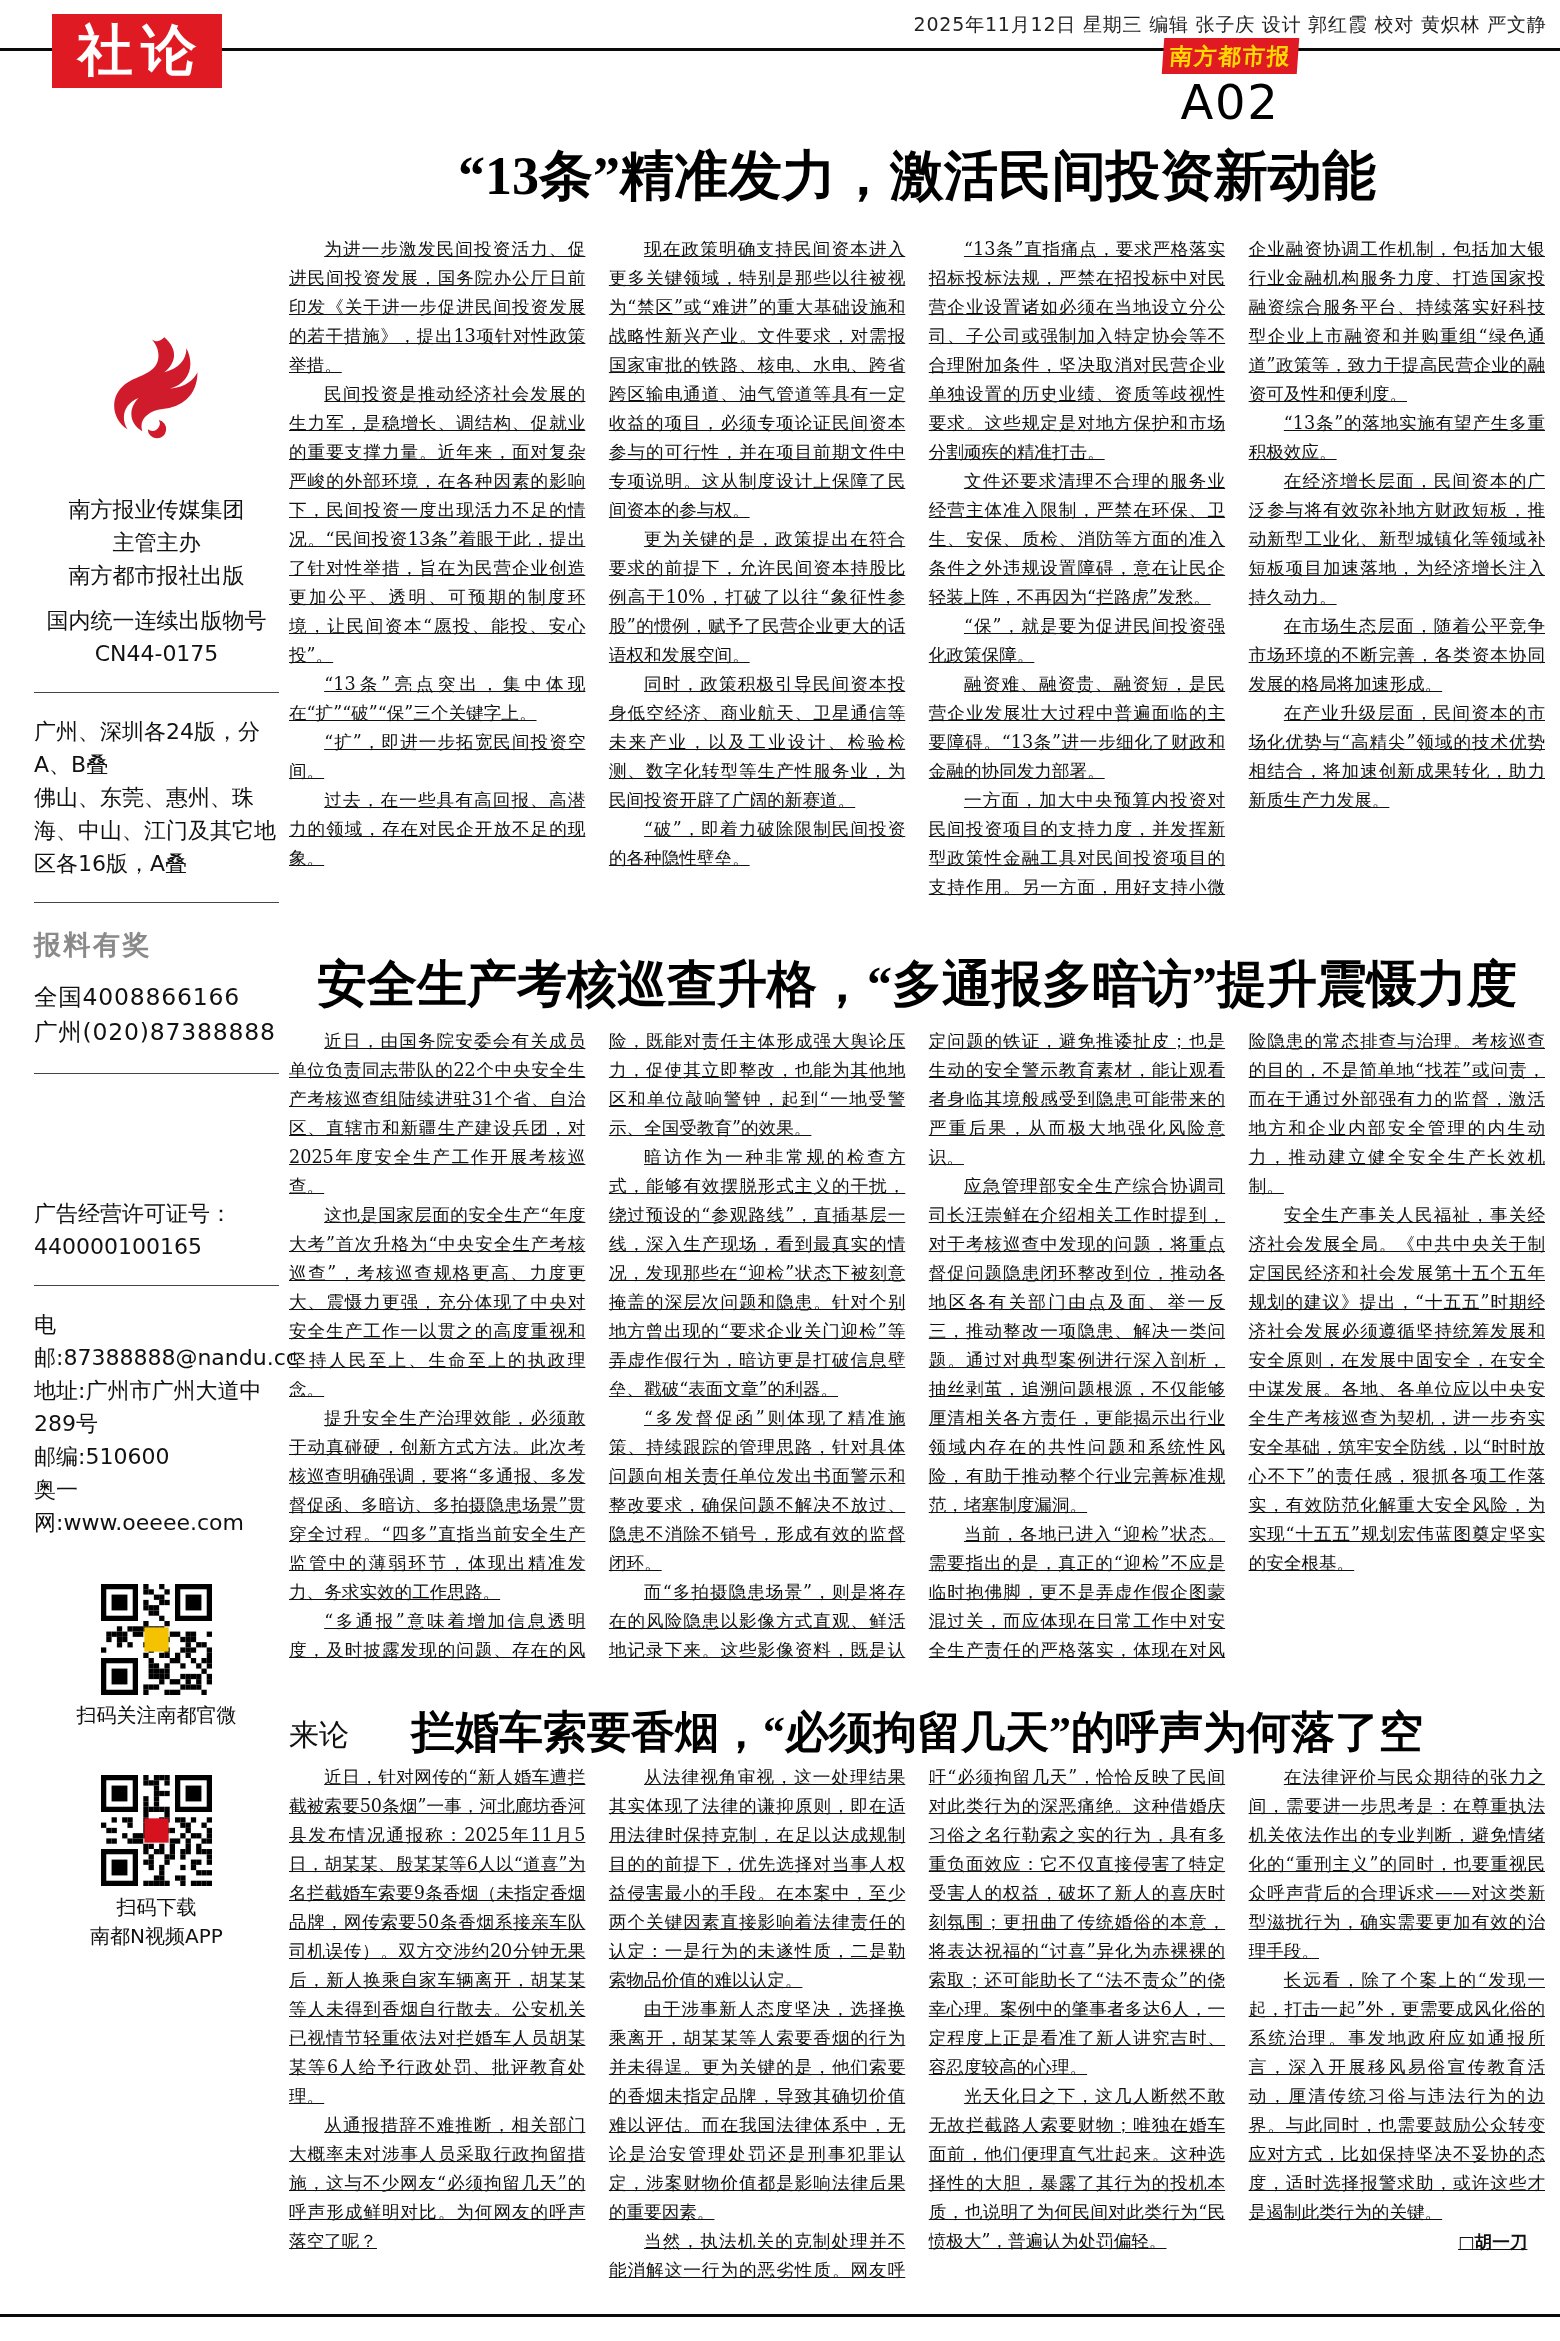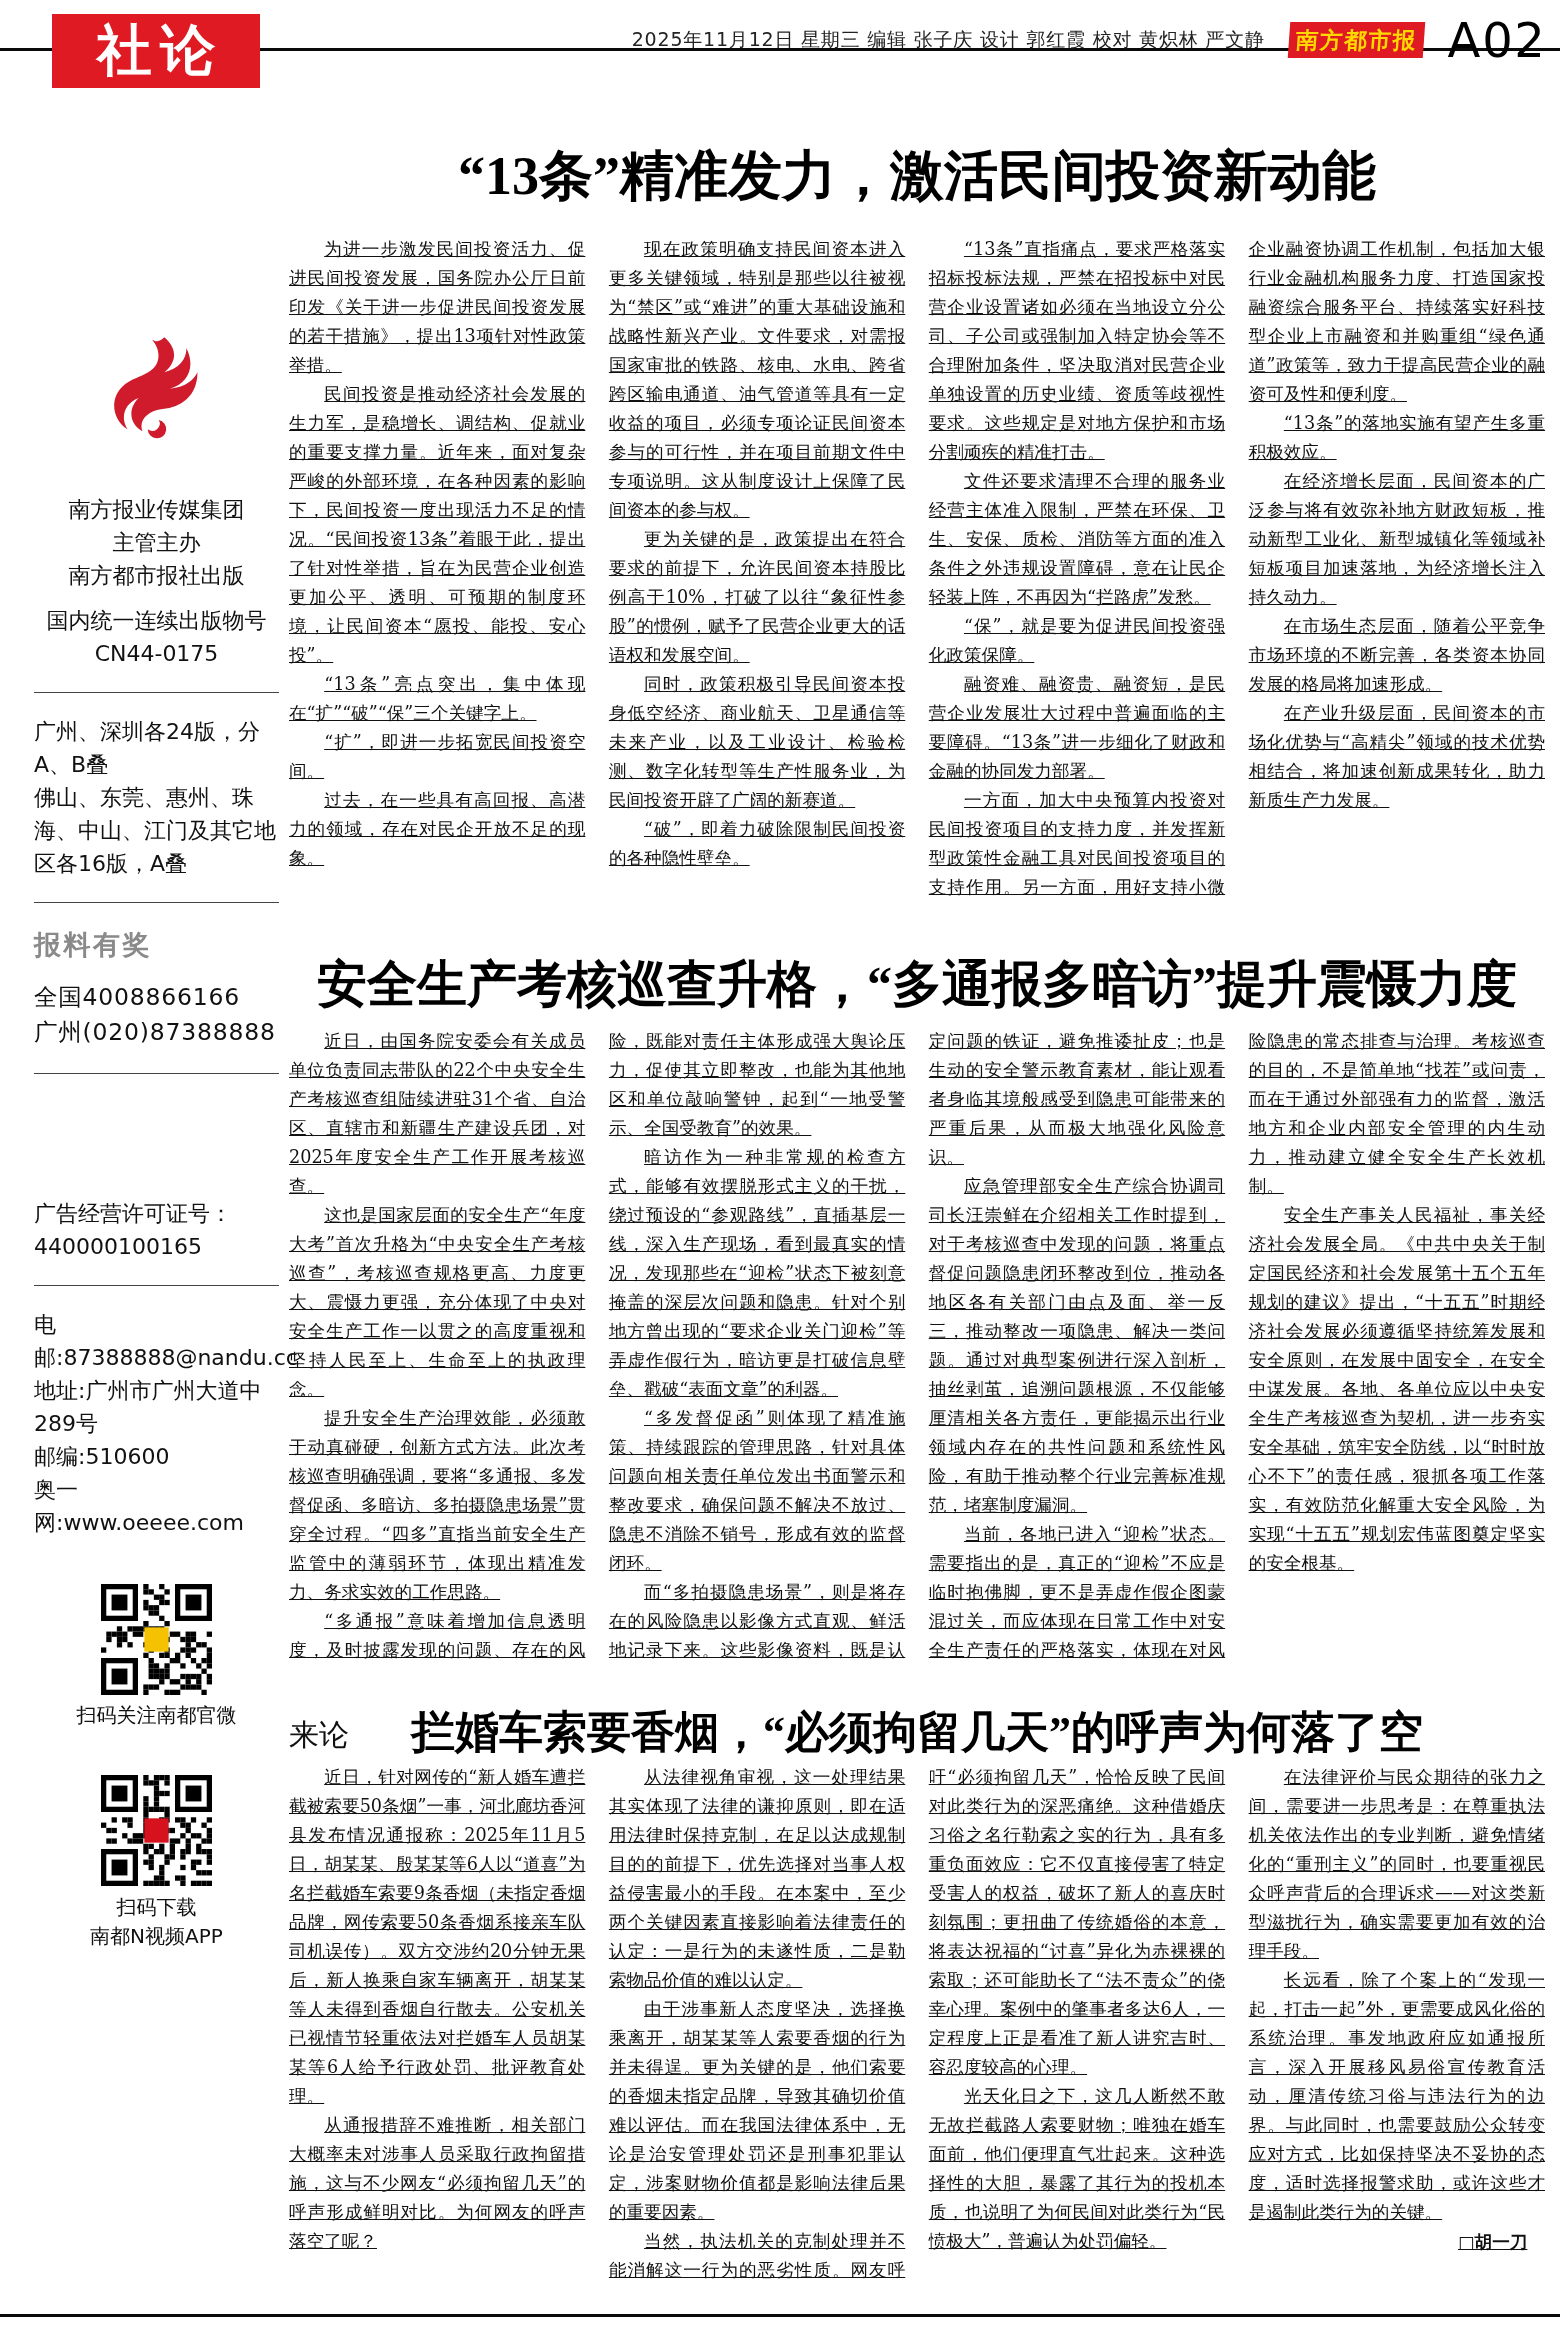--- a/index.html
+++ b/index.html
@@ -1,23 +1,23 @@
 <!DOCTYPE html>
 <html style="font-size:13.4px"><head>
 <meta charset="utf-8">
 <style>
   html,body{margin:0;padding:0;background:#fff;}
   #page{position:relative;width:1560px;height:2342px;background:#fff;overflow:hidden;
         font-family:"DejaVu Sans","Liberation Sans",sans-serif;color:#111;}
   
   .rule-top{position:absolute;left:0;top:48px;width:100%;height:2.5px;background:#0a0a0a;}
-  .section-box{position:absolute;left:52px;top:14.2px;width:208px;height:74px;background:#e01a22;
+  .section-box{position:absolute;left:52px;top:14.2px;width:170px;height:74px;background:#e01a22;
         display:flex;align-items:flex-end;justify-content:center;}
   .section-box span{color:#fff;font-size:55px;font-weight:900;letter-spacing:8.4px;text-indent:8.4px;}
-  .header-right{position:absolute;right:13.4px;top:11.7px;display:flex;align-items:center;gap:24px;}
+  .header-right{position:absolute;right:13.4px;top:11.7px;display:flex;align-items:center;gap:0;flex-direction:column;}
   .dateline{font-size:19px;color:#222;letter-spacing:0.8px;}
   .masthead{background:#e01a22;color:#ffd900;font-weight:900;font-size:22.6px;padding:2.5px 6.7px;
         transform:skewX(-4deg);letter-spacing:1.7px;}
   .pageno{font-size:48px;font-weight:400;color:#000;letter-spacing:1.7px;}
   
   .sidebar{position:absolute;left:34px;top:335px;width:245px;font-size:22px;line-height:1.5;}
   .flame{display:block;margin:0 auto 54px auto;}
   .sb-center{text-align:center;}
   .sb-left{text-align:left;}
   .sb-div{border-top:0.8px solid #444;margin:22px 0;}

